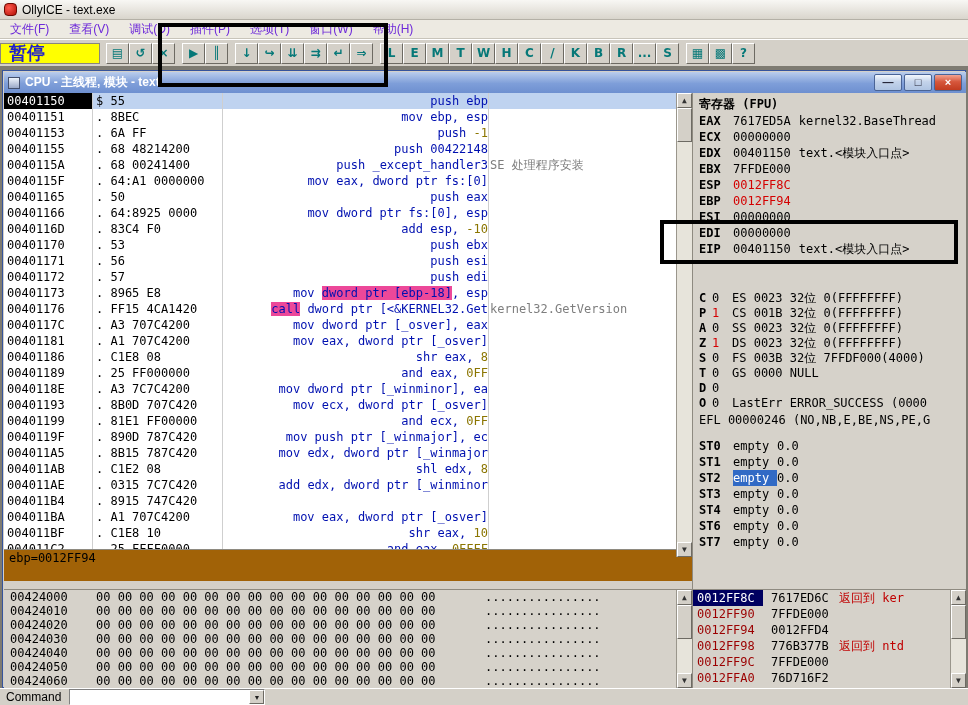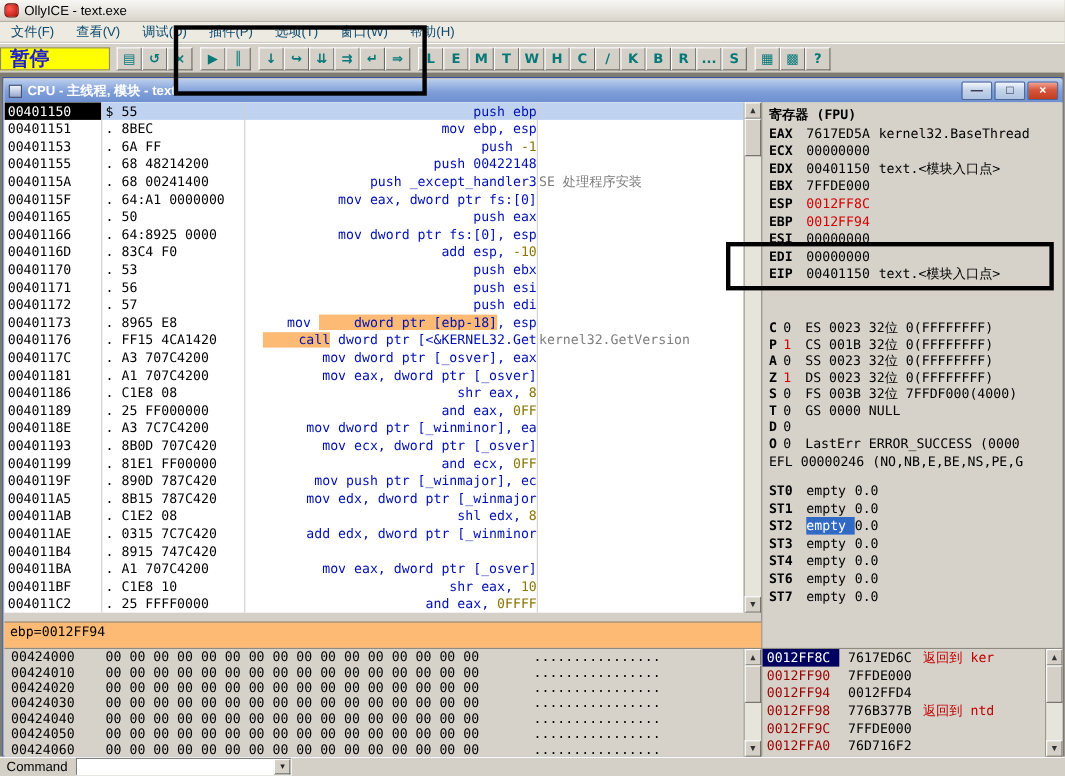--- a/index.html
+++ b/index.html
@@ -7,21 +7,21 @@
   body{font-family:"Liberation Sans","DejaVu Sans",sans-serif;background:#D4D0C8;position:relative;}
   .screen{position:absolute;inset:0;}
 
   
   .titlebar{position:absolute;left:0;top:0;width:968px;height:20px;background:linear-gradient(#F8F7F4,#D9D5CC);border-bottom:1px solid #B4B0A6;display:flex;align-items:center;padding-left:4px;}
   .app-icon{width:13px;height:13px;border-radius:4px;background:radial-gradient(circle at 35% 35%,#ff5a4e,#b30f05);border:1px solid #6d0a02;margin-right:5px;}
   .title-text{font-size:12px;color:#000;}
 
   
   .menubar{position:absolute;left:0;top:20px;width:968px;height:19px;background:#EDEAE2;display:flex;align-items:center;font-size:12px;border-bottom:1px solid #C8C4BA;}
-  .menu-item{padding:2px 10px;color:#0c4a6e;}
+  .menu-item{padding:2px 10px;color:#6d28d9;}
 
   
   .toolbar{position:absolute;left:0;top:39px;width:968px;height:27px;background:#D4D0C8;display:flex;align-items:center;border-top:1px solid #fff;padding-left:0;}
   .pausebox{width:100px;height:21px;background:#FFFF00;color:#2020CC;font-weight:bold;font-size:18px;display:flex;align-items:center;padding-left:8px;border:1px solid #8a867c;margin-right:6px;}
   .tb-buttons{display:flex;align-items:center;}
   .tbtn{width:23px;height:21px;background:#D4D0C8;border:1px solid;border-color:#fff #6d6a63 #6d6a63 #fff;font-size:12px;color:#067878;font-weight:bold;display:flex;align-items:center;justify-content:center;font-family:"DejaVu Sans",sans-serif;overflow:hidden;}
   .tgap{display:inline-block;width:7px;height:1px;}
 
   
   .mdi{position:absolute;left:0;top:66px;width:968px;height:622px;background:#7E7B72;}
@@ -34,21 +34,21 @@
   .cap-close{background:linear-gradient(#F2A492,#D6573C 45%,#C23C20);color:#fff;}
 
   
   .disasm{position:absolute;left:1px;top:22px;width:688px;height:464px;background:#fff;overflow:hidden;font-family:"DejaVu Sans Mono","Liberation Mono",monospace;font-size:12px;}
   .drow{position:relative;height:16px;line-height:16px;}
   .c-addr{position:absolute;left:0;top:0;width:88px;padding-left:3px;color:#000;white-space:pre;}
   .c-bytes{position:absolute;left:92px;top:0;width:124px;overflow:hidden;white-space:pre;color:#000;}
   .c-asm{position:absolute;left:220px;top:0;width:264px;overflow:hidden;white-space:pre;color:#0010B0;text-align:right;}
   .c-cmt{position:absolute;left:486px;top:0;width:186px;overflow:hidden;white-space:pre;color:#7E7E7E;}
   .num{color:#8B7500;}
-  .hl{background:#fdba74;padding-left:32px;}
+  .hl{background:#ec4899;}
   .drow.sel .selbg{position:absolute;left:88px;top:0;width:584px;height:16px;background:#BFD3F0;}
   .drow.sel .c-addr{background:#000;color:#fff;}
   .grid{position:absolute;top:0;bottom:0;width:1px;background:#CFCFCF;}
   .g1{left:88px;} .g2{left:218px;} .g3{left:484px;}
 
   
   .vscroll{position:absolute;top:0;right:0;bottom:0;width:16px;background:#E7E4DB;border-left:1px solid #9a968c;display:flex;flex-direction:column;z-index:5;}
   .sarrow{height:15px;background:#D4D0C8;border:1px solid;border-color:#fff #6d6a63 #6d6a63 #fff;font-size:8px;color:#333;display:flex;align-items:center;justify-content:center;}
   .sarrow.down{margin-top:auto;}
   .sthumb{height:34px;background:#D4D0C8;border:1px solid;border-color:#fff #6d6a63 #6d6a63 #fff;}
@@ -67,21 +67,21 @@
   .fval{display:inline-block;width:20px;}
   .efl{position:absolute;top:320px;left:6px;white-space:pre;}
   .stblock{position:absolute;top:345px;left:0;right:0;}
   .strow{height:16px;line-height:16px;white-space:pre;padding-left:6px;}
   .stname{display:inline-block;width:34px;font-weight:bold;}
   .ststatus{display:inline-block;width:44px;}
   .stsel{background:#316AC5;color:#fff;}
   .fpufoot{position:absolute;top:475px;left:6px;line-height:14px;white-space:pre;}
 
   
-  .info{position:absolute;left:1px;top:494px;width:688px;height:32px;background:#fdba74;border-top:1px solid #8e8a80;font-family:"DejaVu Sans Mono","Liberation Mono",monospace;font-size:12px;padding:1px 5px;color:#000;}
+  .info{position:absolute;left:1px;top:478px;width:688px;height:32px;background:#a16207;border-top:1px solid #8e8a80;font-family:"DejaVu Sans Mono","Liberation Mono",monospace;font-size:12px;padding:1px 5px;color:#000;}
 
   
   .dump{position:absolute;left:1px;top:518px;width:688px;height:99px;background:#D6D2CA;border-top:1px solid #8e8a80;overflow:hidden;font-family:"DejaVu Sans Mono","Liberation Mono",monospace;font-size:12px;color:#000;}
   .durow{position:relative;height:14px;line-height:14px;white-space:pre;}
   .duaddr{position:absolute;left:6px;width:80px;}
   .dubytes{position:absolute;left:92px;width:380px;overflow:hidden;}
   .duascii{position:absolute;left:481px;}
 
   
   .stack{position:absolute;left:689px;top:518px;width:274px;height:99px;background:#D6D2CA;border-top:1px solid #8e8a80;border-left:1px solid #8e8a80;overflow:hidden;font-family:"DejaVu Sans Mono","Liberation Mono",monospace;font-size:12px;}

